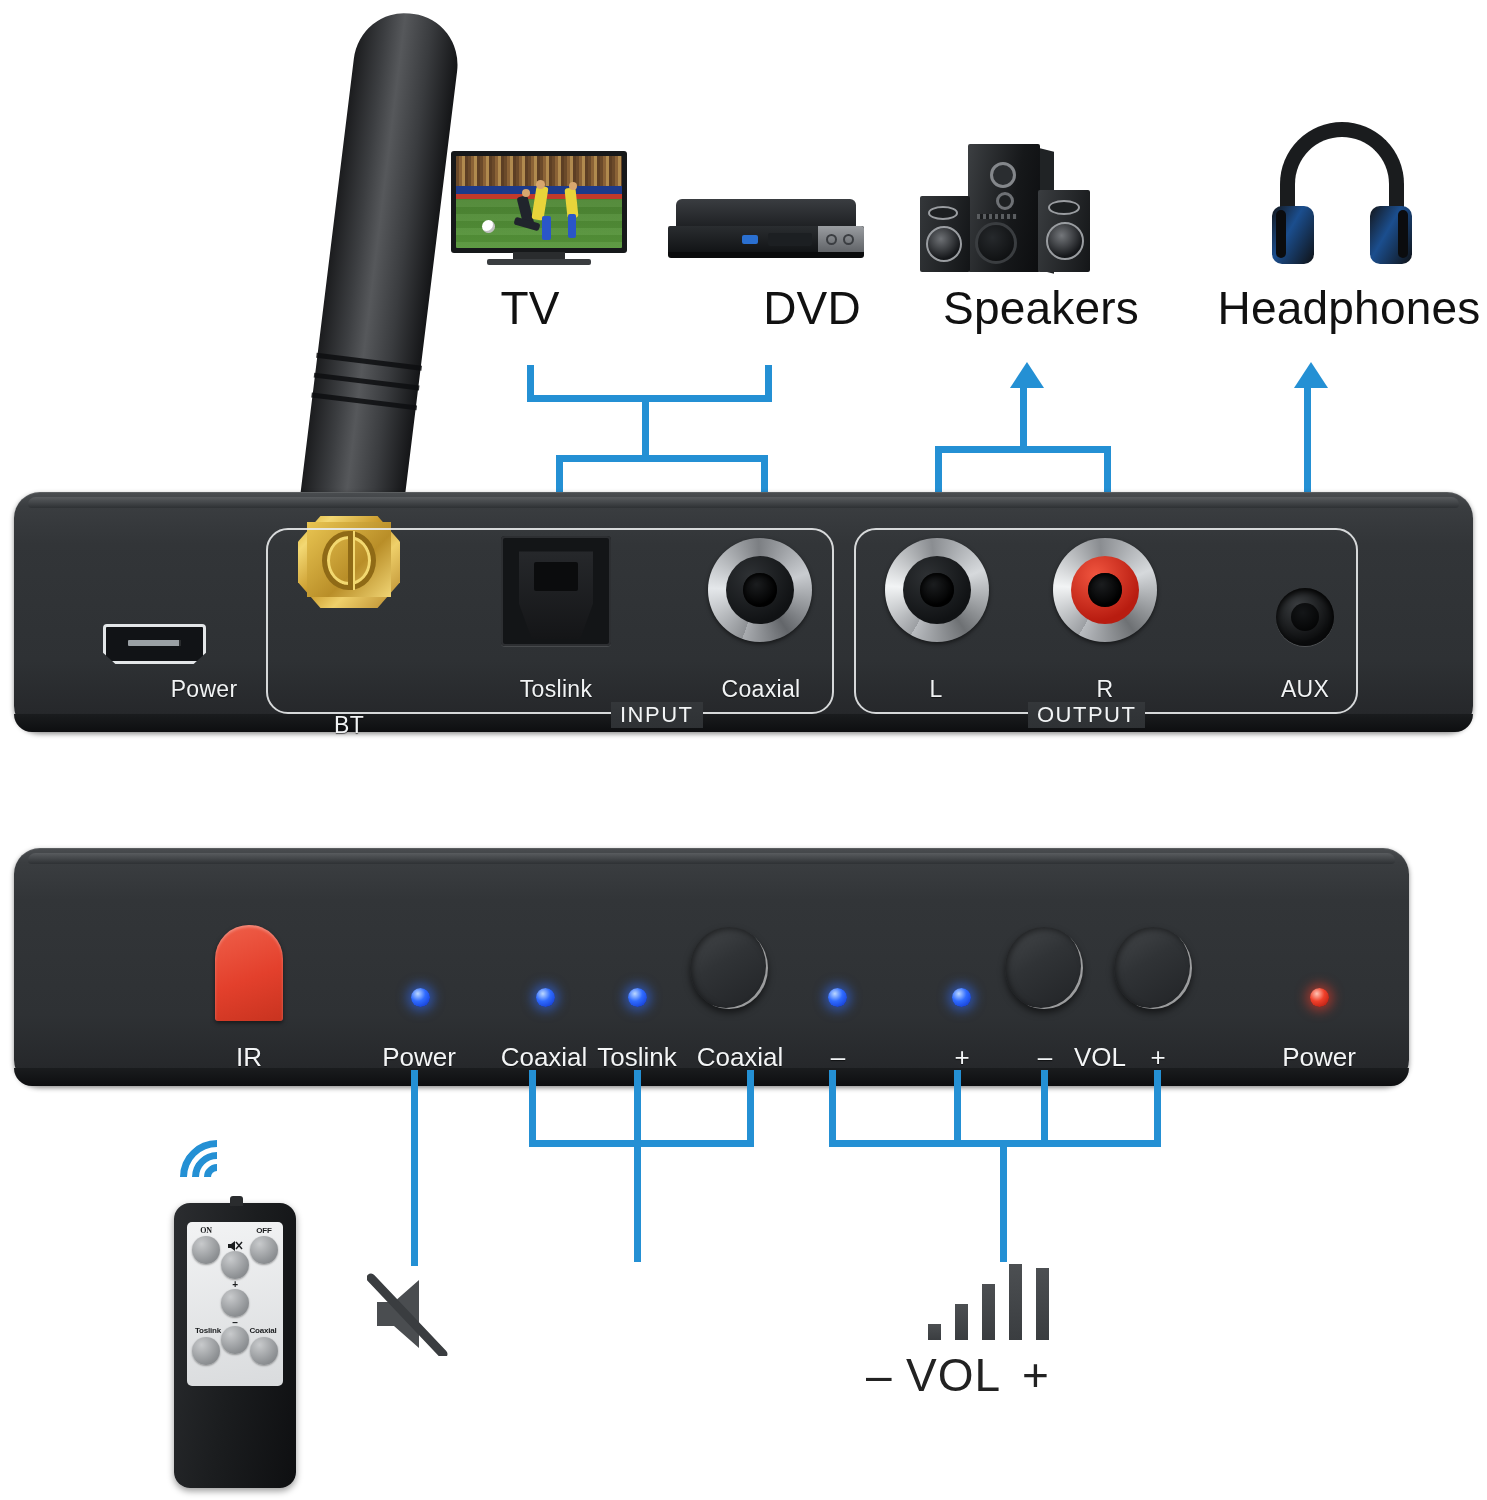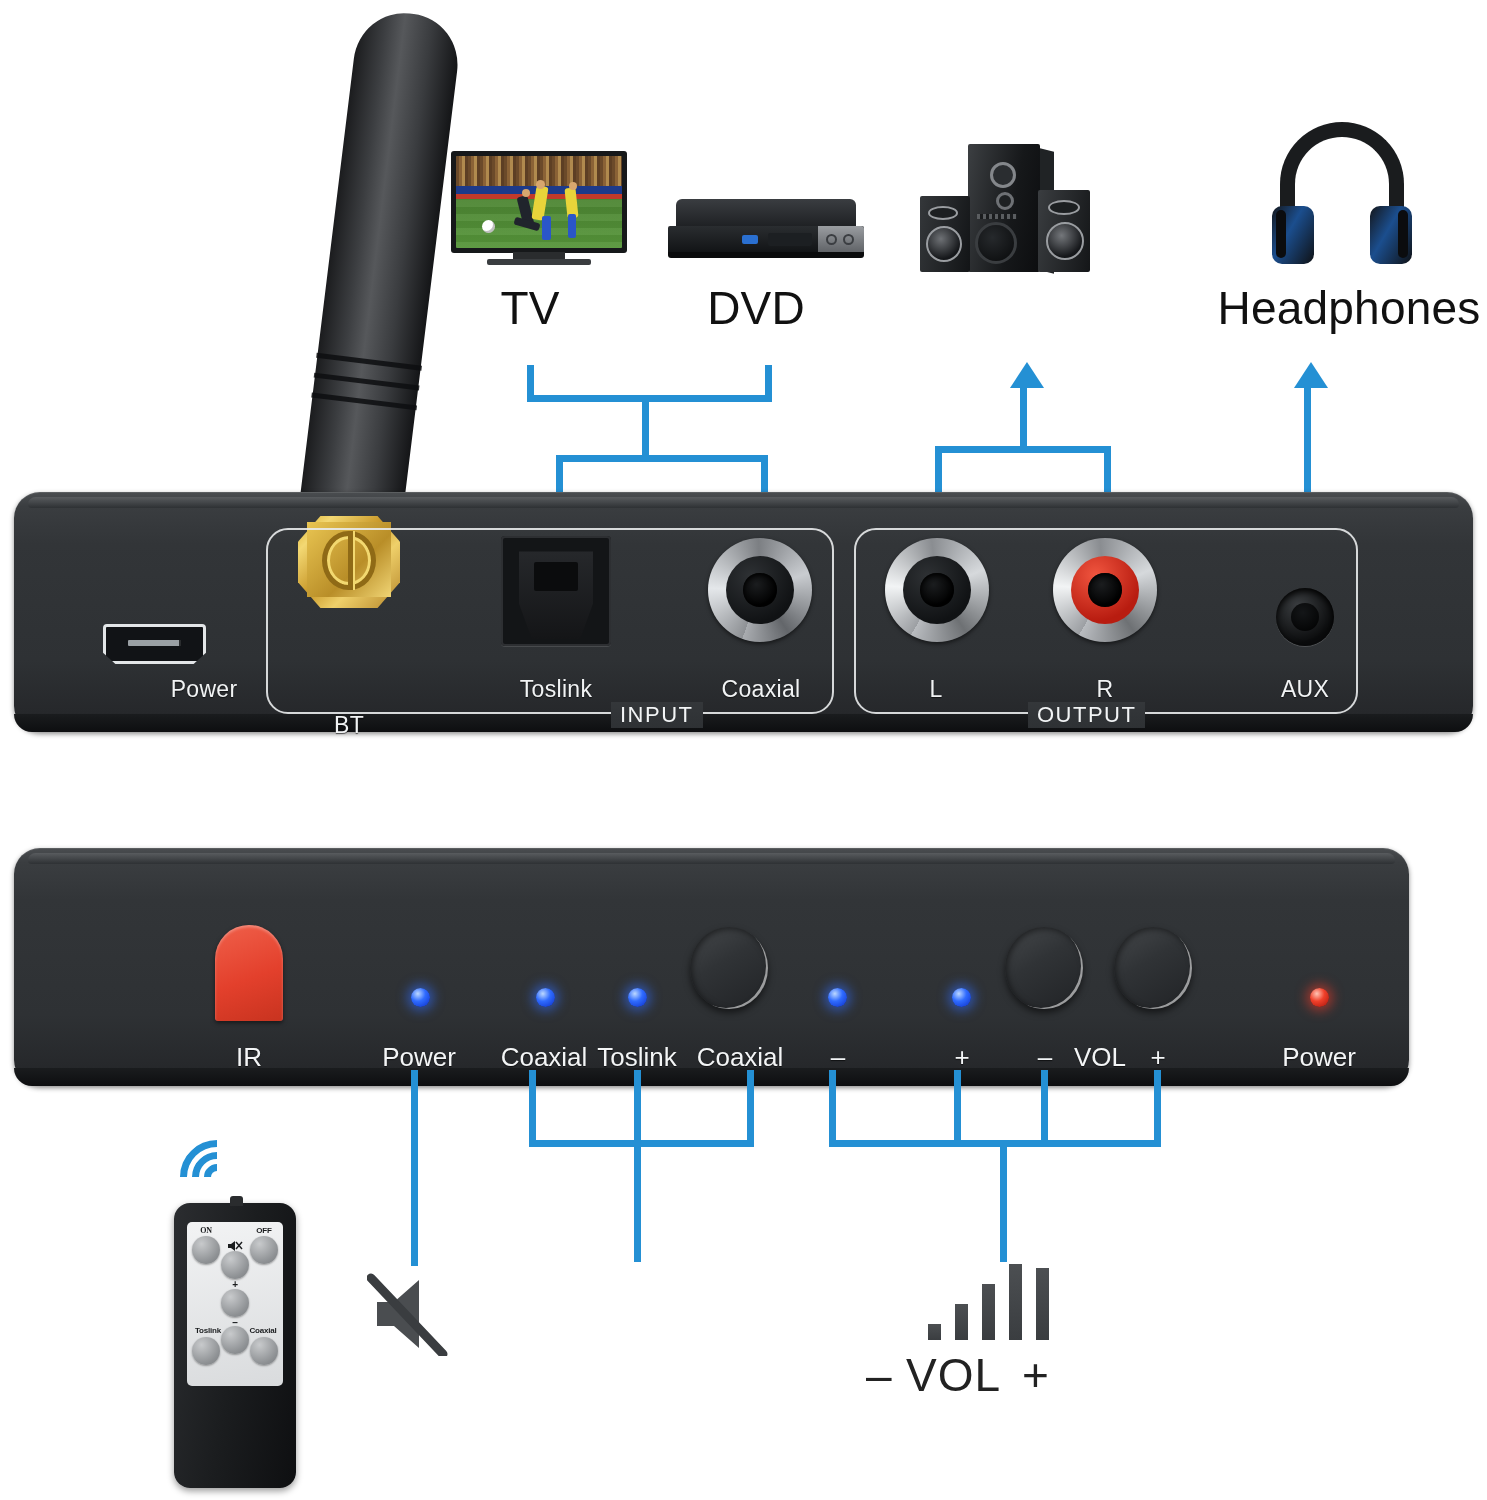--- a/index.html
+++ b/index.html
@@ -278,21 +278,21 @@
     <div class="abs" style="left:0;top:27px;width:196px;height:28px;
          background:linear-gradient(180deg,#2a2d30,#101214);border-radius:2px;"></div>
     <div class="abs" style="left:150px;top:27px;width:46px;height:28px;
          background:linear-gradient(180deg,#9a9da1,#5c5f63);border-radius:0 3px 3px 0;"></div>
     <div class="abs" style="left:100px;top:34px;width:44px;height:13px;background:#1c1f22;border-radius:2px;"></div>
     <div class="abs" style="left:74px;top:36px;width:16px;height:9px;background:#2a6fd0;border-radius:2px;"></div>
     <div class="abs" style="left:158px;top:35px;width:11px;height:11px;border:2px solid #3b3e42;border-radius:50%;"></div>
     <div class="abs" style="left:175px;top:35px;width:11px;height:11px;border:2px solid #3b3e42;border-radius:50%;"></div>
     <div class="abs" style="left:0;top:53px;width:196px;height:6px;background:#0a0b0c;border-radius:0 0 3px 3px;"></div>
   </div>
-  <div class="headline" style="left:756px;top:281px;">DVD</div>
+  <div class="headline" style="left:812px;top:281px;">DVD</div>
 
   <div class="abs" style="left:920px;top:144px;width:170px;height:128px;">
 
     <div class="abs" style="left:48px;top:0;width:72px;height:128px;
          background:linear-gradient(100deg,#3c3f42,#16181a 60%,#0c0d0f);border-radius:2px;"></div>
     <div class="abs" style="left:120px;top:6px;width:14px;height:122px;background:#202325;transform:skewY(14deg);"></div>
     <div class="abs" style="left:70px;top:18px;width:26px;height:26px;border:3px solid #84878b;border-radius:50%;background:#2a2d30;"></div>
     <div class="abs" style="left:76px;top:48px;width:18px;height:18px;border:3px solid #6e7175;border-radius:50%;background:#1e2123;"></div>
     <div class="abs" style="left:55px;top:78px;width:42px;height:42px;border:3px solid #3a3d40;border-radius:50%;
          background:radial-gradient(circle at 40% 35%,#26292c,#08090a);"></div>
@@ -304,20 +304,21 @@
     <div class="abs" style="left:8px;top:62px;width:30px;height:14px;border:2px solid #9a9da1;border-radius:50%;background:#1c1f21;"></div>
     <div class="abs" style="left:6px;top:82px;width:36px;height:36px;border:2px solid #9a9da1;border-radius:50%;
          background:radial-gradient(circle at 40% 34%,#6e7175,#15171a 70%);"></div>
 
     <div class="abs" style="left:118px;top:46px;width:52px;height:82px;
          background:linear-gradient(100deg,#3a3d40,#141618);border-radius:2px;"></div>
     <div class="abs" style="left:128px;top:56px;width:32px;height:15px;border:2px solid #9a9da1;border-radius:50%;background:#1c1f21;"></div>
     <div class="abs" style="left:126px;top:78px;width:38px;height:38px;border:2px solid #9a9da1;border-radius:50%;
          background:radial-gradient(circle at 40% 34%,#74777b,#15171a 70%);"></div>
   </div>
+  <div class="headline" style="left:1041px;top:281px;">Speakers</div>
 
   <div class="abs" style="left:1272px;top:122px;width:140px;height:140px;">
     <div class="abs" style="left:8px;top:0;width:124px;height:104px;
          border:15px solid #1a1c1e;border-radius:62px 62px 0 0;border-bottom:none;"></div>
     <div class="abs" style="left:0;top:84px;width:42px;height:58px;
          background:linear-gradient(120deg,#14161a 0%,#1b4e8e 42%,#0f1114 100%);border-radius:10px;"></div>
     <div class="abs" style="left:98px;top:84px;width:42px;height:58px;
          background:linear-gradient(120deg,#14161a 0%,#1b4e8e 42%,#0f1114 100%);border-radius:10px;"></div>
     <div class="abs" style="left:4px;top:88px;width:10px;height:48px;background:#0b0c0e;border-radius:6px;"></div>
     <div class="abs" style="left:126px;top:88px;width:10px;height:48px;background:#0b0c0e;border-radius:6px;"></div>

